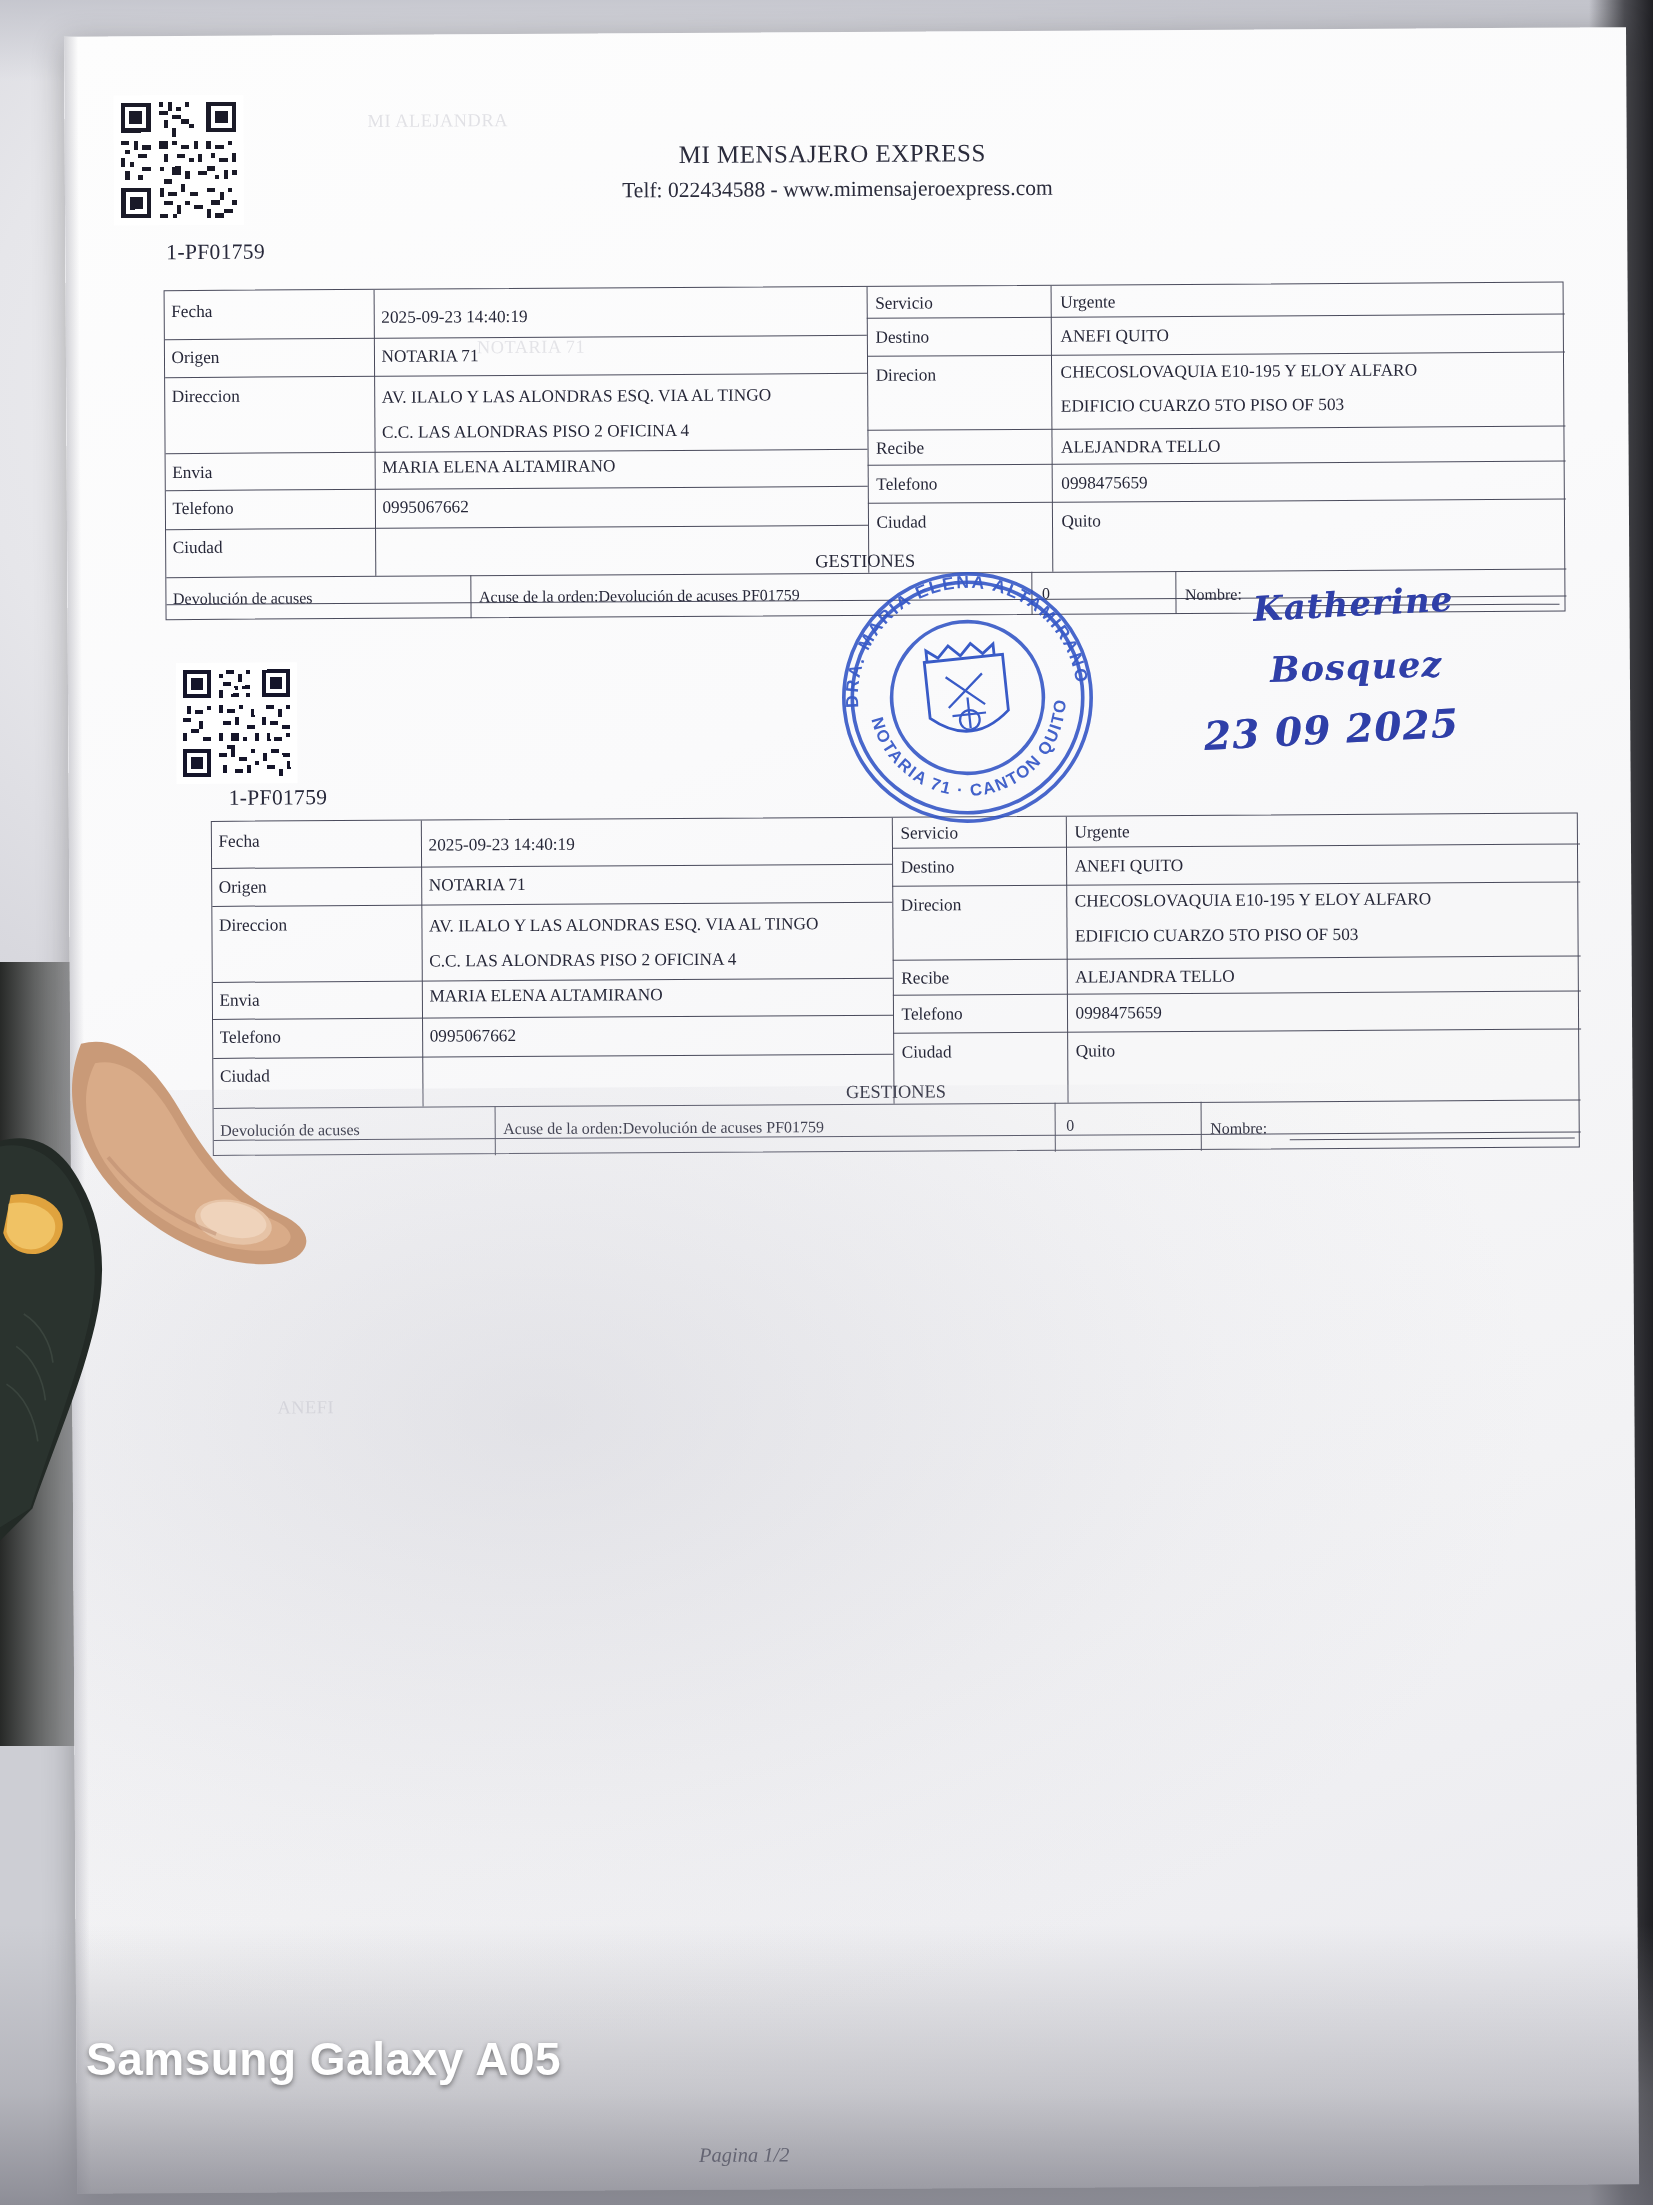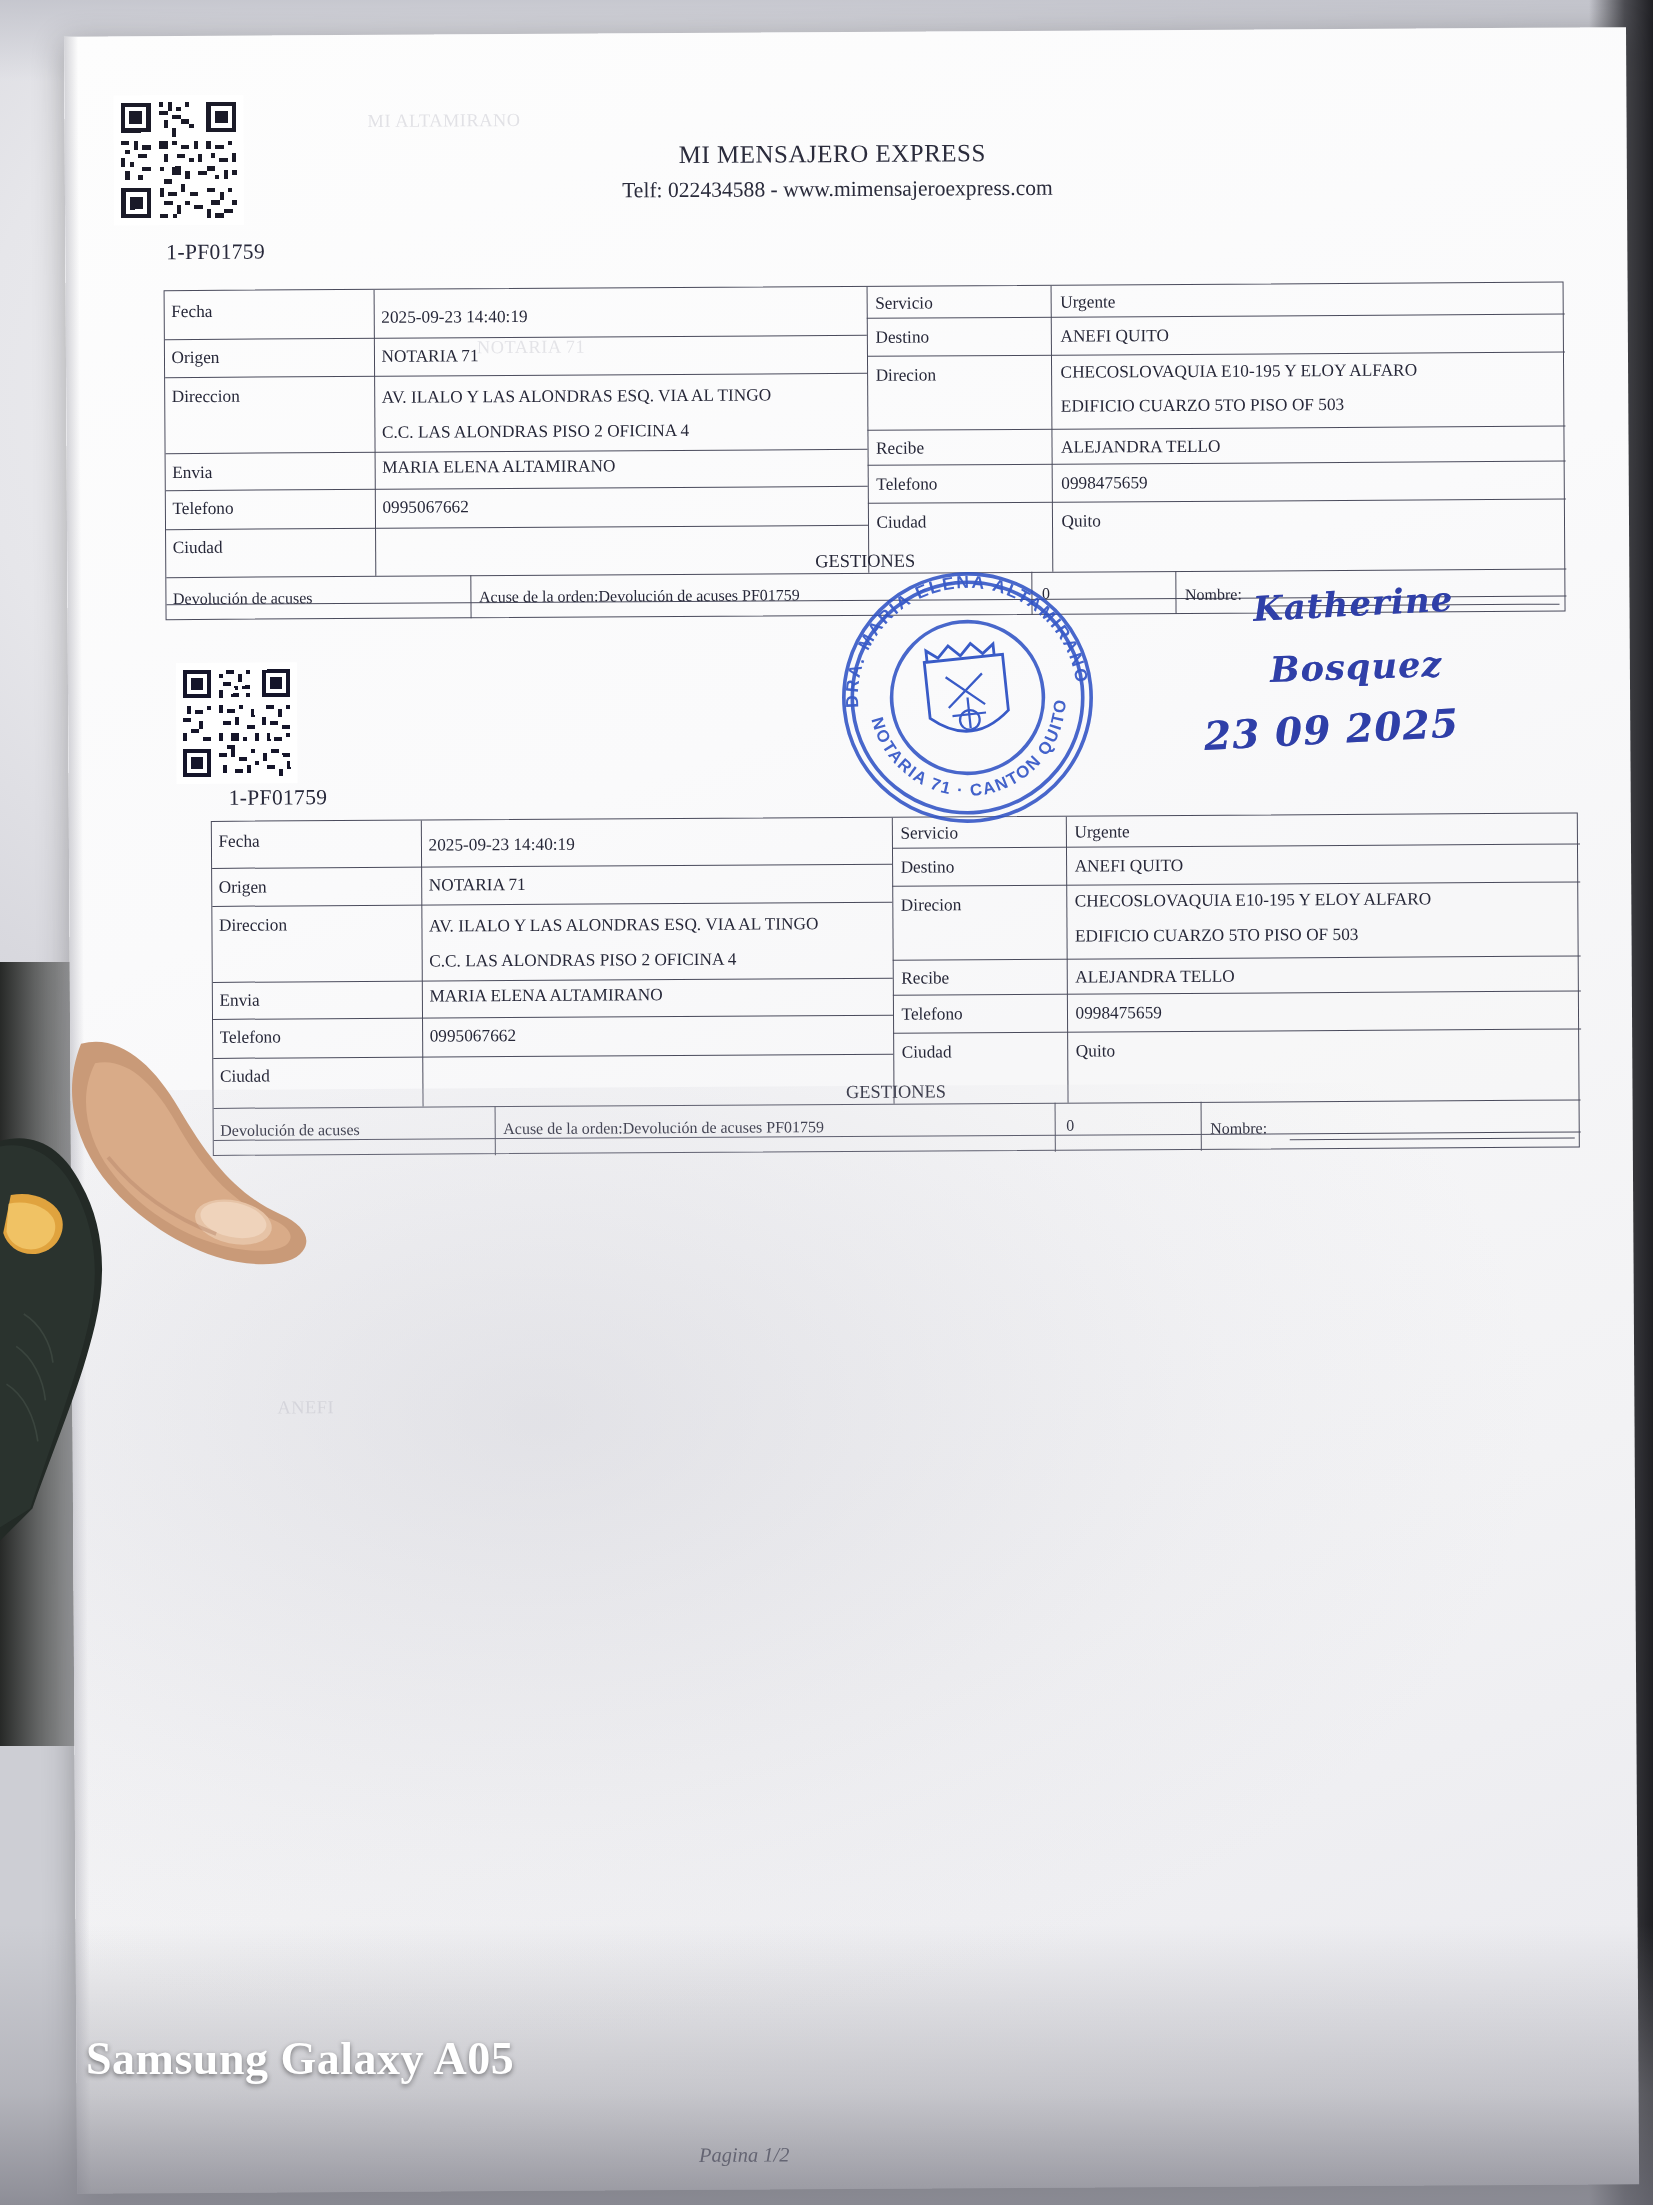--- a/index.html
+++ b/index.html
@@ -156,21 +156,21 @@
     left: 0px; top: 968px;
     width: 335px; height: 573px;
     pointer-events: none;
   }
 
   
   #watermark {
     position: absolute;
     left: 86px;
     top: 2032px;
-    font-family: Liberation Serif, serif;
+    font-family: Liberation Sans, sans-serif;
     font-weight: 700;
     font-size: 46px;
     color: #ffffff;
     letter-spacing: 0.5px;
     text-shadow: 0 1.6px 5.4px rgba(0,0,0,0.45);
   }
 
   .page-foot {
     position: absolute;
     left: 622px; top: 2111px;
@@ -190,21 +190,21 @@
 <body>
 
 <div id="photo">
   <div class="bg-top-shadow"></div>
   <div class="bg-dark-right"></div>
   <div class="bg-dark-left"></div>
 
   <div id="paper">
     <div class="paper-edge-left"></div>
 
-    <div class="faint" style="left:303px; top:76px;">MI ALTAMIRANO</div>
+    <div class="faint" style="left:303px; top:76px;">MI ALEJANDRA</div>
     <div class="faint" style="left:411px; top:303px;">NOTARIA 71</div>
     <div class="faint" style="left:205px; top:1362px;">ANEFI</div>
 
     <div class="hdr-title">MI MENSAJERO EXPRESS</div>
     <div class="hdr-sub">Telf: 022434588 - www.mimensajeroexpress.com</div>
 
     <div class="qr" style="left:49px; top:59px;">
       <svg width="124" height="124" viewBox="0 0 29 29" shape-rendering="crispEdges">
         <rect width="29" height="29" fill="#ffffff"></rect>
         <g fill="#1a1a28">

